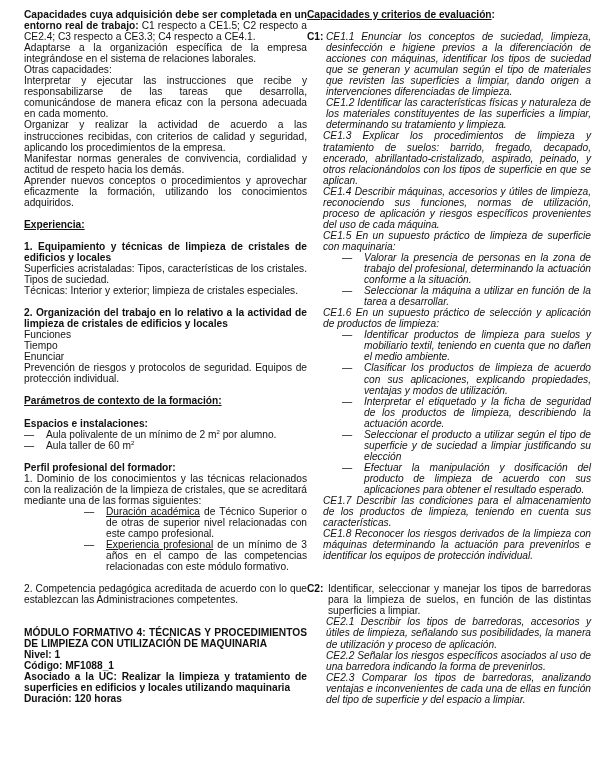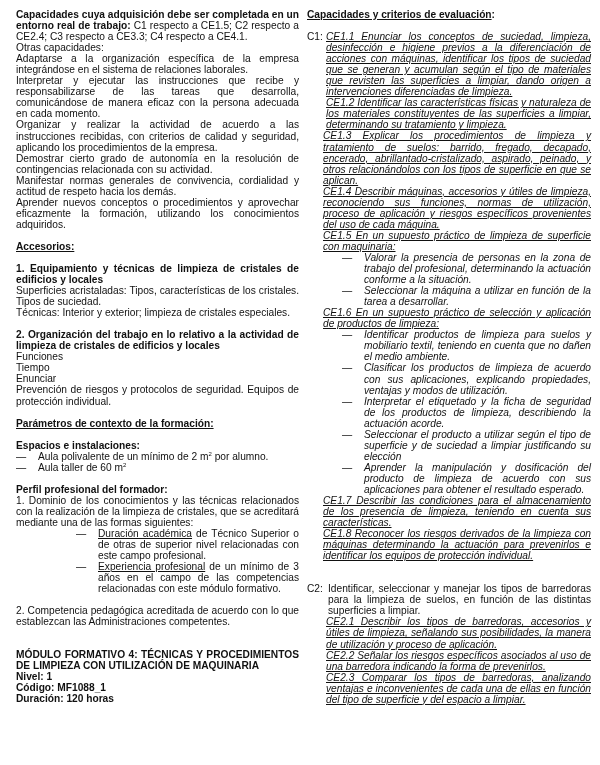--- a/index.html
+++ b/index.html
@@ -1,50 +1,49 @@
 <!DOCTYPE html>
 <html><head>
 <meta charset="utf-8">
 <style>
   html, body { margin: 0; padding: 0; background: #ffffff; }
   body {
     width: 600px; height: 765px; overflow: hidden; position: relative;
     font-family: "Liberation Sans", sans-serif; font-size: 10.2px; line-height: 11.05px; color: #111;
   }
   .col { position: absolute; top: 9px; }
-  .col-left { left: 16px; width: 283px; }
+  .col-left { left: 24px; width: 283px; }
   .col-right { left: 307px; width: 284px; }
   p { margin: 0; text-align: justify; }
   .b { font-weight: bold; }
   .u { text-decoration: underline; }
   .gap { height: 11px; }
   .gap2 { height: 22px; }
   .dash-item { position: relative; padding-left: 22px; text-align: justify; }
   .dash-item .dash { position: absolute; left: 0; top: 0; }
   .indent-dash { margin-left: 60px; }
   .crit { position: relative; padding-left: 21px; }
-  .crit .lbl { position: absolute; left: 0; top: 0; }
-  .ce { margin-left: -2px; font-style: italic; text-align: justify; text-decoration: underline; }
+  .crit .lbl { position: absolute; left: 0; top: 0; font-weight: bold; }
+  .ce { margin-left: -2px; font-style: italic; text-align: justify; }
   .ce-dash { margin-left: 14px; font-style: italic; }
 </style>
 </head>
 <body>
 
 <div class="col col-left">
   <p><span class="b">Capacidades cuya adquisición debe ser completada en un entorno real de trabajo:</span><span> C1 respecto a CE1.5; C2 respecto a CE2.4; C3 respecto a CE3.3; C4 respecto a CE4.1.</span></p>
+  <p>Adaptarse a la organización específica de la empresa integrándose en el sistema de relaciones laborales.</p>
   <p>Otras capacidades:</p>
-  <p>Adaptarse a la organización específica de la empresa integrándose en el sistema de relaciones laborales.</p>
   <p>Interpretar y ejecutar las instrucciones que recibe y responsabilizarse de las tareas que desarrolla, comunicándose de manera eficaz con la persona adecuada en cada momento.</p>
   <p>Organizar y realizar la actividad de acuerdo a las instrucciones recibidas, con criterios de calidad y seguridad, aplicando los procedimientos de la empresa.</p>
-  <p>Demostrar cierto grado de autonomía en la resolución de contingencias relacionada con su actividad.</p>
   <p>Manifestar normas generales de convivencia, cordialidad y actitud de respeto hacia los demás.</p>
   <p>Aprender nuevos conceptos o procedimientos y aprovechar eficazmente la formación, utilizando los conocimientos adquiridos.</p>
 
   <div class="gap"></div>
-  <p class="b u">Accesorios:</p>
+  <p class="b u">Experiencia:</p>
   <div class="gap"></div>
 
   <p class="b">1. Equipamiento y técnicas de limpieza de cristales de edificios y locales</p>
   <p>Superficies acristaladas: Tipos, características de los cristales. Tipos de suciedad.</p>
   <p>Técnicas: Interior y exterior; limpieza de cristales especiales.</p>
 
   <div class="gap"></div>
   <p class="b">2. Organización del trabajo en lo relativo a la actividad de limpieza de cristales de edificios y locales</p>
   <p>Funciones</p>
   <p>Tiempo</p>
@@ -72,20 +71,21 @@
   <div class="dash-item indent-dash">
     <span class="dash">—</span><span class="u">Experiencia profesional</span><span> de un mínimo de 3 años en el campo de las competencias relacionadas con este módulo formativo.</span>
   </div>
   <div class="gap"></div>
   <p>2. Competencia pedagógica acreditada de acuerdo con lo que establezcan las Administraciones competentes.</p>
 
   <div class="gap2"></div>
   <p class="b">MÓDULO FORMATIVO 4: TÉCNICAS Y PROCEDIMIENTOS DE LIMPIEZA CON UTILIZACIÓN DE MAQUINARIA</p>
   <p class="b">Nivel: 1</p>
   <p class="b">Código: MF1088_1</p>
+  <p class="b">Asociado a la UC: Realizar la limpieza y tratamiento de superficies en edificios y locales utilizando maquinaria</p>
   <p class="b">Duración: 120 horas</p>
 </div>
 
 <div class="col col-right">
   <p><span class="b u">Capacidades y criterios de evaluación</span><span class="b">:</span></p>
   <div class="gap"></div>
 
   <div class="crit">
     <span class="lbl">C1:</span>
     <p class="ce">CE1.1 Enunciar los conceptos de suciedad, limpieza, desinfección e higiene previos a la diferenciación de acciones con máquinas, identificar los tipos de suciedad que se generan y acumulan según el tipo de materiales que revisten las superficies a limpiar, dando origen a intervenciones diferenciadas de limpieza.</p>
@@ -93,22 +93,22 @@
     <p class="ce" style="margin-left:-5px">CE1.3 Explicar los procedimientos de limpieza y tratamiento de suelos: barrido, fregado, decapado, encerado, abrillantado-cristalizado, aspirado, peinado, y otros relacionándolos con los tipos de superficie en que se aplican.</p>
     <p class="ce" style="margin-left:-5px">CE1.4 Describir máquinas, accesorios y útiles de limpieza, reconociendo sus funciones, normas de utilización, proceso de aplicación y riesgos específicos provenientes del uso de cada máquina.</p>
     <p class="ce" style="margin-left:-5px">CE1.5 En un supuesto práctico de limpieza de superficie con maquinaria:</p>
     <div class="dash-item ce-dash"><span class="dash">—</span><span>Valorar la presencia de personas en la zona de trabajo del profesional, determinando la actuación conforme a la situación.</span></div>
     <div class="dash-item ce-dash"><span class="dash">—</span><span>Seleccionar la máquina a utilizar en función de la tarea a desarrollar.</span></div>
     <p class="ce" style="margin-left:-5px">CE1.6 En un supuesto práctico de selección y aplicación de productos de limpieza:</p>
     <div class="dash-item ce-dash"><span class="dash">—</span><span>Identificar productos de limpieza para suelos y mobiliario textil, teniendo en cuenta que no dañen el medio ambiente.</span></div>
     <div class="dash-item ce-dash"><span class="dash">—</span><span>Clasificar los productos de limpieza de acuerdo con sus aplicaciones, explicando propiedades, ventajas y modos de utilización.</span></div>
     <div class="dash-item ce-dash"><span class="dash">—</span><span>Interpretar el etiquetado y la ficha de seguridad de los productos de limpieza, describiendo la actuación acorde.</span></div>
     <div class="dash-item ce-dash"><span class="dash">—</span><span>Seleccionar el producto a utilizar según el tipo de superficie y de suciedad a limpiar justificando su elección</span></div>
-    <div class="dash-item ce-dash"><span class="dash">—</span><span>Aprender la manipulación y dosificación del producto de limpieza de acuerdo con sus aplicaciones para obtener el resultado esperado.</span></div>
-    <p class="ce" style="margin-left:-5px">CE1.7 Describir las condiciones para el almacenamiento de los presencia de limpieza, teniendo en cuenta sus características.</p>
+    <div class="dash-item ce-dash"><span class="dash">—</span><span>Efectuar la manipulación y dosificación del producto de limpieza de acuerdo con sus aplicaciones para obtener el resultado esperado.</span></div>
+    <p class="ce" style="margin-left:-5px">CE1.7 Describir las condiciones para el almacenamiento de los productos de limpieza, teniendo en cuenta sus características.</p>
     <p class="ce" style="margin-left:-5px">CE1.8 Reconocer los riesgos derivados de la limpieza con máquinas determinando la actuación para prevenirlos e identificar los equipos de protección individual.</p>
   </div>
 
   <div class="gap2"></div>
 
   <div class="crit">
     <span class="lbl">C2:</span>
     <p>Identificar, seleccionar y manejar los tipos de barredoras para la limpieza de suelos, en función de las distintas superficies a limpiar.</p>
     <p class="ce">CE2.1 Describir los tipos de barredoras, accesorios y útiles de limpieza, señalando sus posibilidades, la manera de utilización y proceso de aplicación.</p>
     <p class="ce">CE2.2 Señalar los riesgos específicos asociados al uso de una barredora indicando la forma de prevenirlos.</p>

